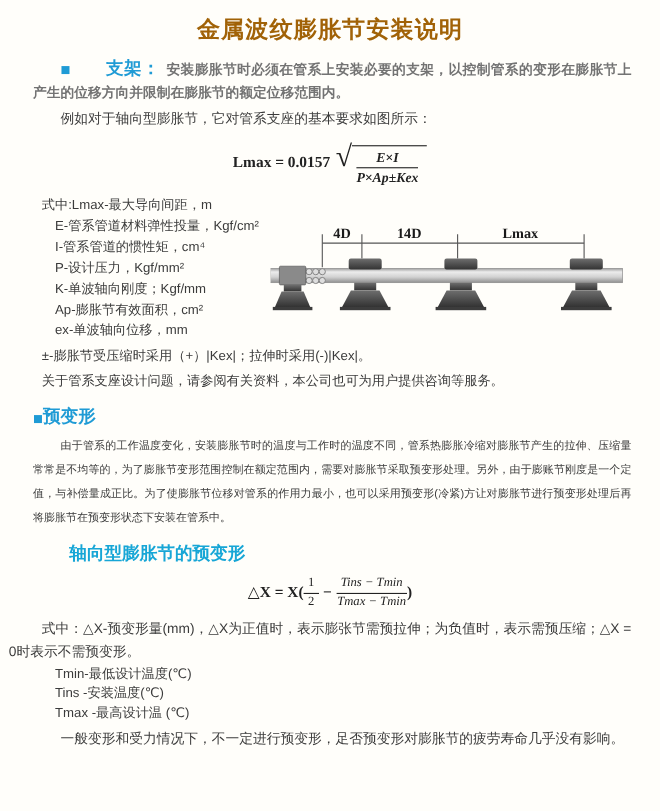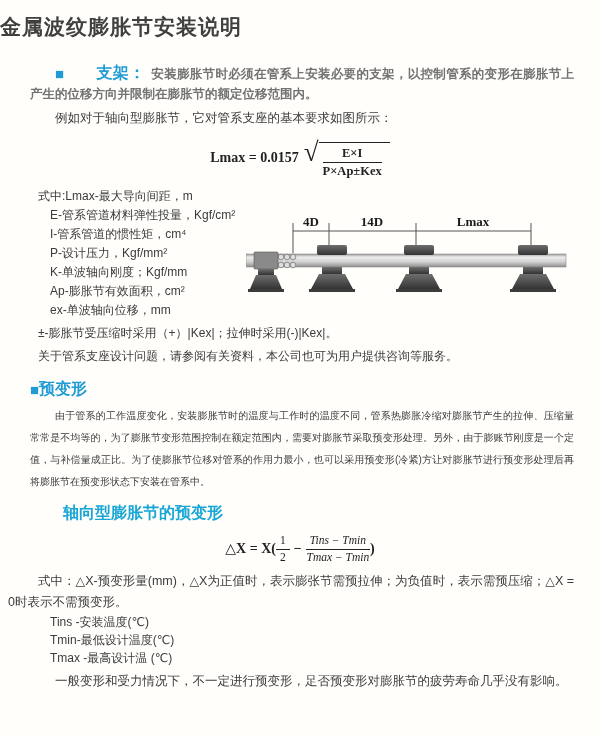--- a/index.html
+++ b/index.html
@@ -1,41 +1,41 @@
 <!DOCTYPE html>
 <html><head>
 <meta charset="utf-8">
 <style>
   html,body{margin:0;padding:0;}
   body{width:600px;height:737px;background:#fffefa;overflow:hidden;
        font-family:"Liberation Sans","DejaVu Sans",sans-serif;color:#3b3b3b;}
   .page{position:relative;width:600px;height:737px;}
 
-  h1.title{margin:13px 0 22px;font-size:21px;font-weight:bold;
-           color:#404040;letter-spacing:1px;}
+  h1.title{margin:13px 0 12px;text-align:center;font-size:21px;font-weight:bold;
+           color:#a16207;letter-spacing:1px;}
 
   
   p.intro{margin:6px 26px 0 30px;text-indent:25px;line-height:20px;
           font-size:12.5px;text-align:justify;}
   .marker{color:#1f9bd5;font-size:15px;vertical-align:-1px;}
   .sec-head{color:#1f9bd5;font-size:16px;font-weight:bold;margin-right:6px;padding-left:32px;}
   .intro-text{font-weight:bold;color:#737373;}
   p.example{margin:4px 26px 0 30px;text-indent:25px;line-height:20px;font-size:12.5px;}
 
   .formula{text-align:center;font-family:"Liberation Serif","DejaVu Serif",serif;
            color:#222;}
   .f1{margin:10px 0 8px;font-size:14px;font-weight:bold;}
   .sqrt{display:inline-flex;align-items:flex-start;margin-left:5px;vertical-align:middle;}
   .sqrt-sign{font-size:27px;line-height:1;font-weight:normal;transform:translateY(1px);}
   .sqrt-body{border-top:1.5px solid #222;padding:3px 8px 0 4px;margin-top:4px;}
   .frac{display:inline-flex;flex-direction:column;text-align:center;
         vertical-align:middle;line-height:1.2;}
   .frac .num{border-bottom:1px solid #222;padding:0 4px 1px;}
   .frac .den{padding-top:1px;}
-  .f1 .frac{font-size:12.5px;font-weight:bold;}
+  .f1 .frac{font-size:12.5px;font-style:italic;font-weight:bold;}
 
   .defs-wrap{position:relative;margin:2px 0 0 38px;}
   .def-line{font-size:12px;line-height:19px;}
   .def-line.indent{margin-left:12px;}
   .note-line{margin:3px 20px 0 38px;font-size:12px;line-height:20px;}
 
   .diagram{position:absolute;top:26px;right:7px;}
   .dim-label{font-family:"Liberation Serif","DejaVu Serif",serif;font-weight:bold;
              font-size:13px;fill:#1a1a1a;text-anchor:middle;}
 
@@ -168,19 +168,19 @@
         <span class="num">1</span>
         <span class="den">2</span>
       </span><span class="op">−</span><span class="frac ital">
         <span class="num">Tins − Tmin</span>
         <span class="den">Tmax − Tmin</span>
       </span><span>)</span>
   </div>
 
   <p class="explain">式中：△X-预变形量(mm)，△X为正值时，表示膨张节需预拉伸；为负值时，表示需预压缩；△X = 0时表示不需预变形。</p>
 
+  <div class="t-line">Tmin-最低设计温度(℃)</div>
   <div class="t-line">Tins -安装温度(℃)</div>
-  <div class="t-line">Tmin-最低设计温度(℃)</div>
   <div class="t-line">Tmax -最高设计温 (℃)</div>
 
   <p class="gen-note">一般变形和受力情况下，不一定进行预变形，足否预变形对膨胀节的疲劳寿命几乎没有影响。</p>
 
 </div>
 
 </body></html>

